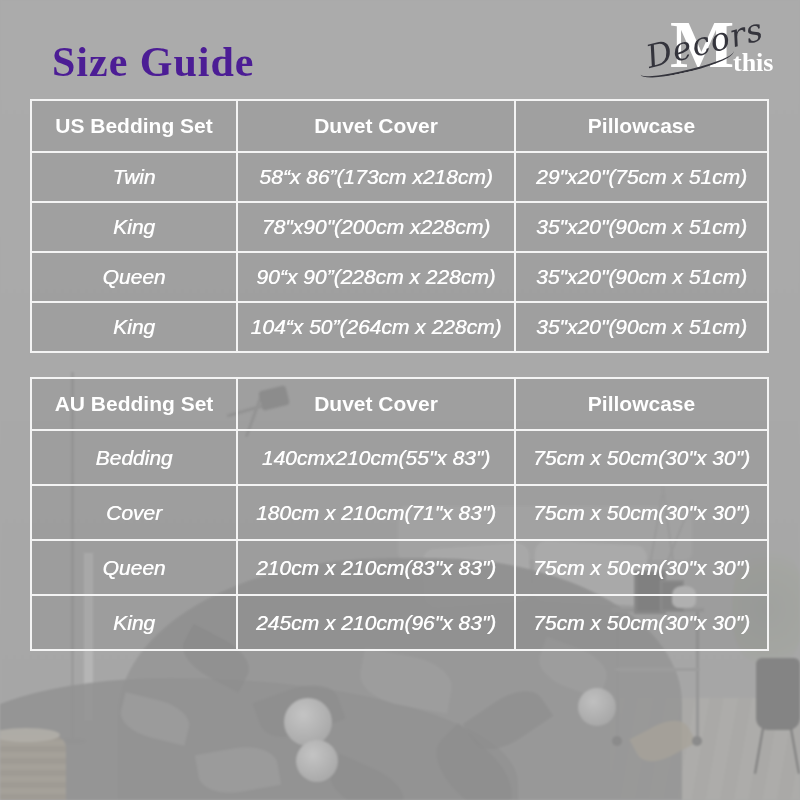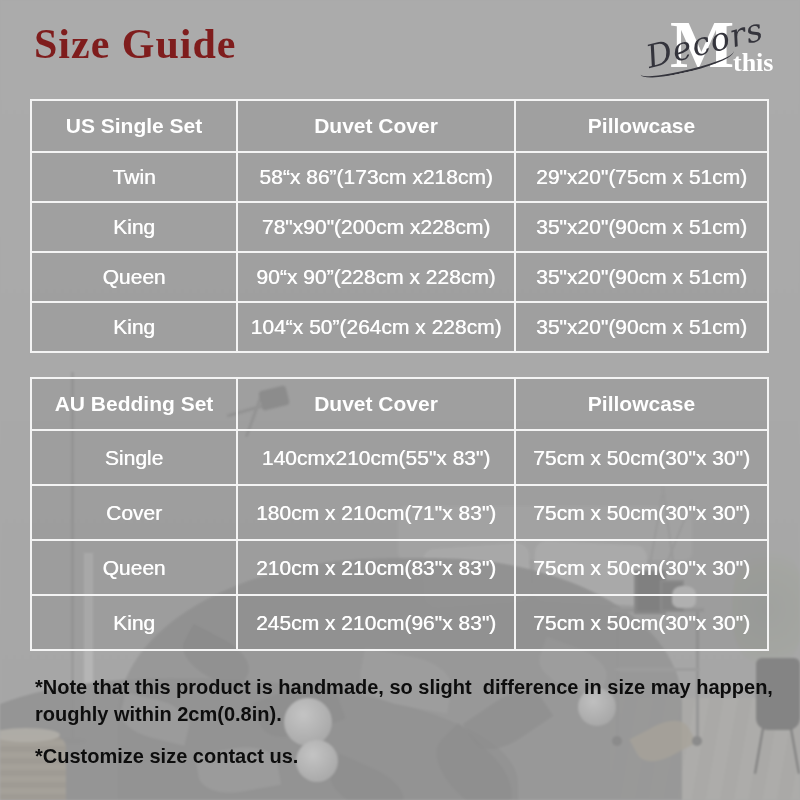--- a/index.html
+++ b/index.html
@@ -58,42 +58,42 @@
   .plant-pot{left:756px;top:658px;width:44px;height:72px;background:#5f5f5f;border-radius:6px 6px 12px 12px;}
   .pot-leg1{left:758px;top:728px;width:2px;height:46px;background:#555;transform:rotate(10deg);}
   .pot-leg2{left:794px;top:728px;width:2px;height:46px;background:#555;transform:rotate(-10deg);}
   .basket{left:-12px;top:736px;width:78px;height:70px;border-radius:12px 12px 0 0;
     background:repeating-linear-gradient(0deg,#a39a8a 0 6px,#968d7e 6px 12px);opacity:.92;}
   .basket-top{left:-8px;top:728px;width:68px;height:14px;border-radius:50%;background:#b8b3a6;opacity:.9;}
   .overlay{position:absolute;inset:0;background:rgba(169,169,169,0.5);}
 
   
   .content{position:absolute;inset:0;z-index:2;}
-  .page-title{position:absolute;left:34px;top:20px;margin:0;
+  .page-title{position:absolute;left:34px;top:20px;margin:18px;
     font-family:"Liberation Serif",serif;font-weight:700;font-size:42px;
-    letter-spacing:1px;color:#7f1d1d;}
+    letter-spacing:1px;color:#4c1d95;}
   .logo{position:absolute;left:617px;top:10px;width:170px;height:82px;}
   .logo-m{position:absolute;left:53px;top:0px;font-family:"Liberation Serif",serif;
     font-weight:700;font-size:68px;line-height:68px;color:#fff;}
   .logo-script{position:absolute;left:28px;top:14px;font-family:"DejaVu Serif",serif;
     font-style:italic;font-size:32px;color:#34343c;transform:rotate(-14deg);letter-spacing:1px;}
   .logo-swash{position:absolute;left:22px;top:44px;width:96px;height:16px;
     border-bottom:2px solid #34343c;border-radius:0 0 60% 40%;transform:rotate(-12deg);}
   .logo-rest{position:absolute;left:116px;top:38px;font-family:"Liberation Serif",serif;
     font-weight:700;font-size:26px;color:#fff;}
 
   table.size-table{position:absolute;left:30px;width:739px;border-collapse:collapse;
     table-layout:fixed;z-index:2;}
   table.us{top:99px;}
   table.au{top:377px;}
   .size-table th,.size-table td{border:2px solid #f4f4f4;text-align:center;
     vertical-align:middle;color:#fff;background:rgba(118,118,118,0.20);}
   .size-table th{height:48px;font-weight:700;font-size:21px;}
   .size-table td{font-size:21px;font-weight:400;
-    text-shadow:0.5px 0 0 rgba(255,255,255,0.85);}
+    text-shadow:0.5px 0 0 rgba(255,255,255,0.85);font-style:italic;}
   table.us td{height:46px;}
   table.au td{height:51px;}
 
   .notes{position:absolute;left:35px;top:674px;width:745px;z-index:2;}
   .note{margin:0;font-weight:700;font-size:20px;line-height:27px;color:#0d0d0d;
     white-space:pre-wrap;}
   .note + .note{margin-top:15px;}
 </style>
 </head>
 <body>
@@ -160,21 +160,21 @@
     </div>
 
     <table class="size-table us">
       <colgroup>
           <col style="width:206px">
           <col style="width:278px">
           <col>
         </colgroup>
       <thead>
         <tr>
-          <th>US Single Set</th>
+          <th>US Bedding Set</th>
           <th>Duvet Cover</th>
           <th>Pillowcase</th>
         </tr>
       </thead>
       <tbody>
         <tr>
           <td>Twin</td>
           <td>58“x 86”(173cm x218cm)</td>
           <td>29"x20"(75cm x 51cm)</td>
         </tr>
@@ -204,21 +204,21 @@
         </colgroup>
       <thead>
         <tr>
           <th>AU Bedding Set</th>
           <th>Duvet Cover</th>
           <th>Pillowcase</th>
         </tr>
       </thead>
       <tbody>
         <tr>
-          <td>Single</td>
+          <td>Bedding</td>
           <td>140cmx210cm(55"x 83")</td>
           <td>75cm x 50cm(30"x 30")</td>
         </tr>
         <tr>
           <td>Cover</td>
           <td>180cm x 210cm(71"x 83")</td>
           <td>75cm x 50cm(30"x 30")</td>
         </tr>
         <tr>
           <td>Queen</td>
@@ -226,19 +226,15 @@
           <td>75cm x 50cm(30"x 30")</td>
         </tr>
         <tr>
           <td>King</td>
           <td>245cm x 210cm(96"x 83")</td>
           <td>75cm x 50cm(30"x 30")</td>
         </tr>
       </tbody>
     </table>
 
-    <div class="notes">
-      <p class="note">*Note that this product is handmade, so slight  difference in size may happen, roughly within 2cm(0.8in).</p>
-      <p class="note">*Customize size contact us.</p>
-    </div>
 
   </div>
 </div>
 
 </body></html>

